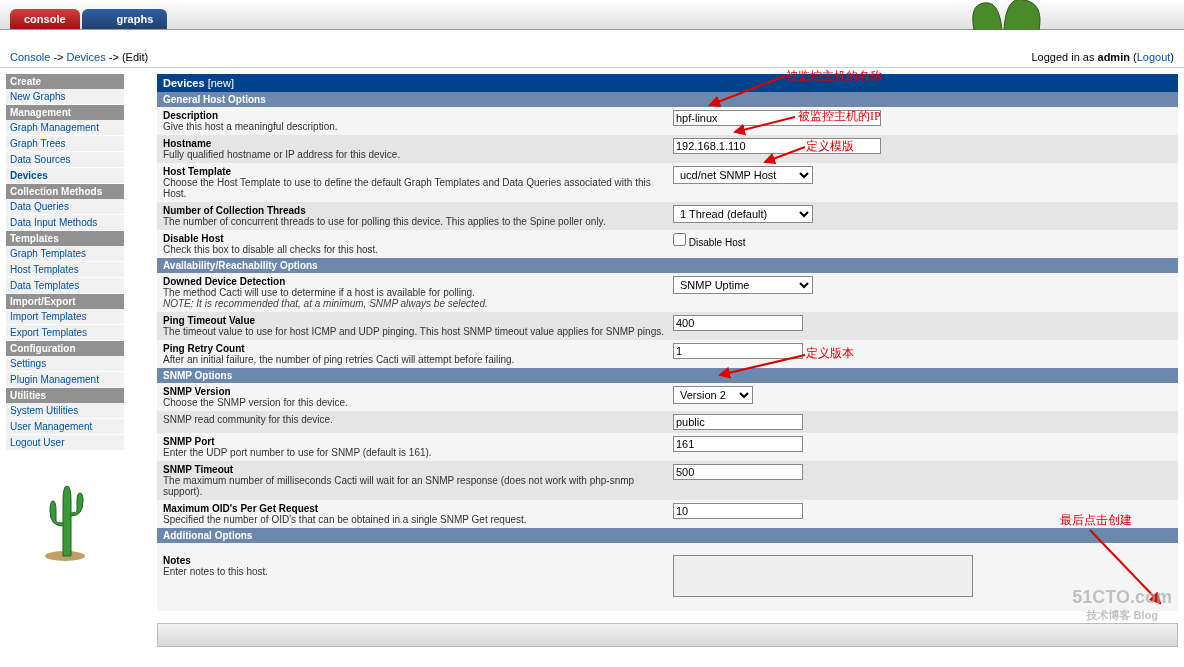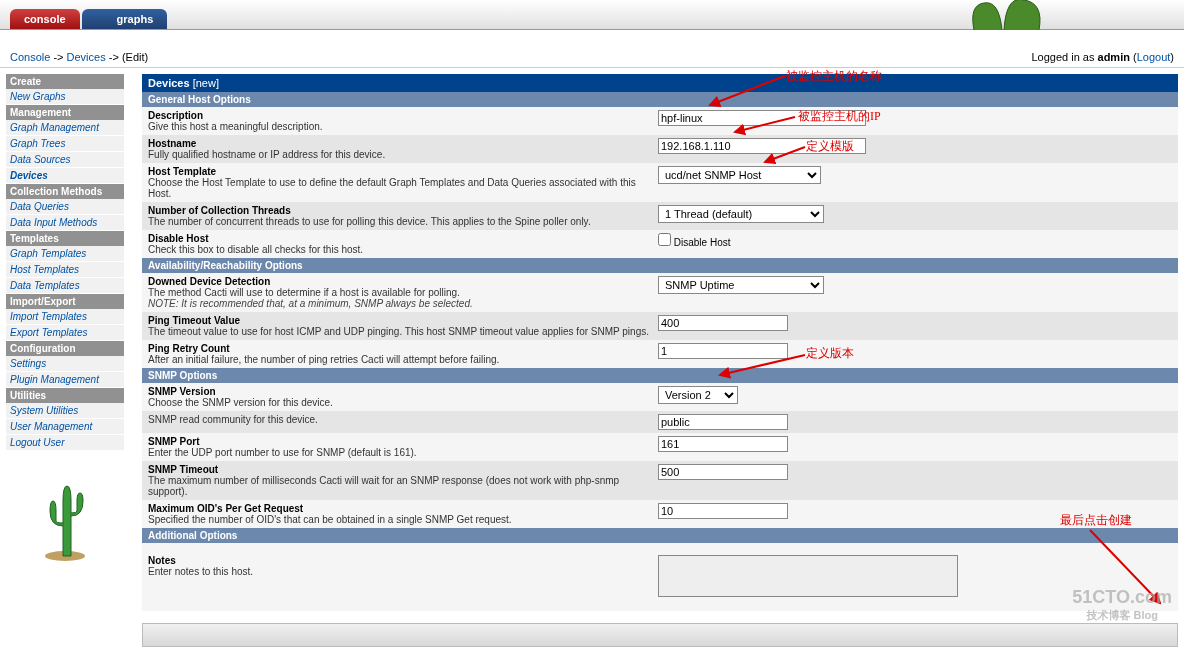--- a/index.html
+++ b/index.html
@@ -8,38 +8,38 @@
 .tab { display: inline-block; padding: 4px 14px; font-size: 11px; font-weight: bold; color: #fff; border-radius: 6px 6px 0 0; margin-right: 2px; cursor: pointer; }
 .tab-console { background: linear-gradient(#d04040, #a01010); }
 .tab-graphs { background: linear-gradient(#3060a0, #204070); padding-left: 35px; }
 .cactus-top { position: absolute; right: 130px; top: -5px; }
 .breadcrumb-row { display: flex; justify-content: space-between; padding: 4px 10px; border-bottom: 1px solid #ccc; font-size: 11px; margin-top: 17px; }
 .breadcrumb-row a { color: #0052a4; text-decoration: none; }
 .content { display: flex; padding: 6px; gap: 18px; }
 .sidebar { width: 118px; flex-shrink: 0; }
 .side-head { background: #919191; color: #fff; font-weight: bold; padding: 2px 4px; font-size: 10px; }
 .side-item { background: #f1f1f1; border-bottom: 1px solid #fff; }
-.side-item a { display: block; padding: 2px 4px; color: #0052a4; text-decoration: none; font-size: 10px; font-style: italic; }
+.side-item a { display: block; padding: 2px 4px; color: #0052a4; text-decoration: none; font-size: 10px; }
 .side-item.active a { font-weight: bold; }
 .cactus-logo { margin-top: 20px; text-align: center; }
-.main { flex: 1; }
+.main { flex: 1; margin-left: 15px; }
 .panel-title { background: #00438c; color: #fff; font-weight: bold; padding: 3px 6px; font-size: 11px; }
 .panel-title .sub { font-weight: normal; }
 .section-head { background: #6d88ad; color: #fff; font-weight: bold; padding: 2px 6px; font-size: 10px; }
 .row { display: flex; padding: 3px 6px; align-items: flex-start; }
 .row.alt { background: #f5f5f5; }
 .row.alt2 { background: #e5e5e5; }
 .row-label { width: 510px; flex-shrink: 0; }
 .row-label .lbl { font-weight: bold; display: block; }
 .row-label .desc { color: #333; }
 .row-label .note { font-style: italic; color: #444; }
 .row-input input[type=text], .row-input select { font-size: 11px; padding: 1px 2px; border: 1px solid #888; background: #fff; width: 208px; }
 .row-input input.short { width: 130px; }
-.row-input select.mid { width: 163px; }
-.row-input select.narrow { width: 166px; }
+.row-input select.mid { width: 140px; }
+.row-input select.narrow { width: 140px; }
 .row-input textarea { width: 300px; height: 42px; border: 1px solid #888; font-size: 11px; background: #eee; resize: none; }
 .checkbox-lbl { font-size: 10px; }
 .bottom-bar { margin-top: 12px; background: linear-gradient(#f0f0f0, #d8d8d8); border: 1px solid #bbb; height: 24px; }
 .annot { position: absolute; color: #d00; font-size: 12px; font-family: SimSun, serif; pointer-events: none; }
 .arrow-red { position: absolute; pointer-events: none; }
 .watermark { position: absolute; right: 12px; bottom: 30px; color: #aaa; font-size: 18px; font-weight: bold; font-family: Arial; text-align: center; opacity: 0.7; }
 .watermark .sub { font-size: 11px; display: block; }
 .wrapper { position: relative; }
 </style>
 </head>

